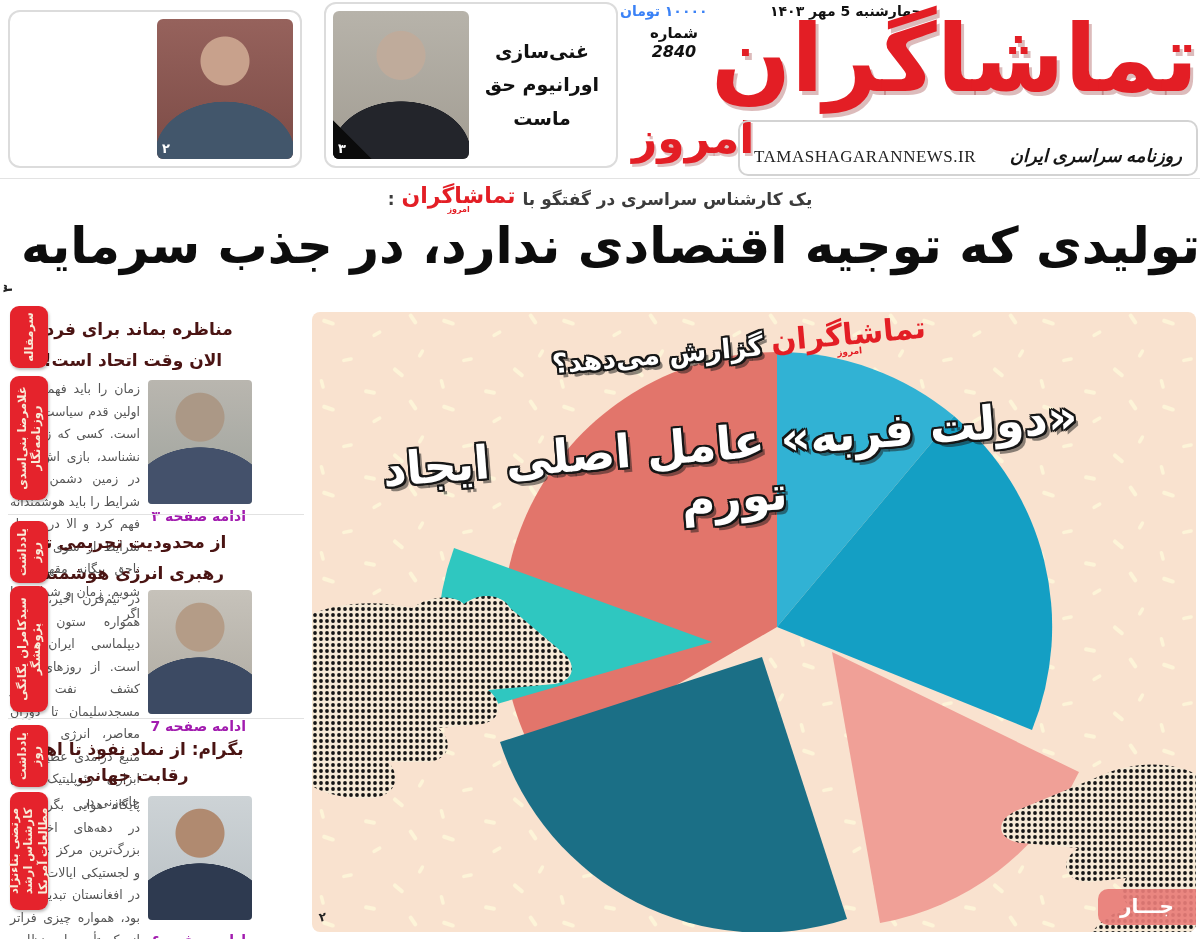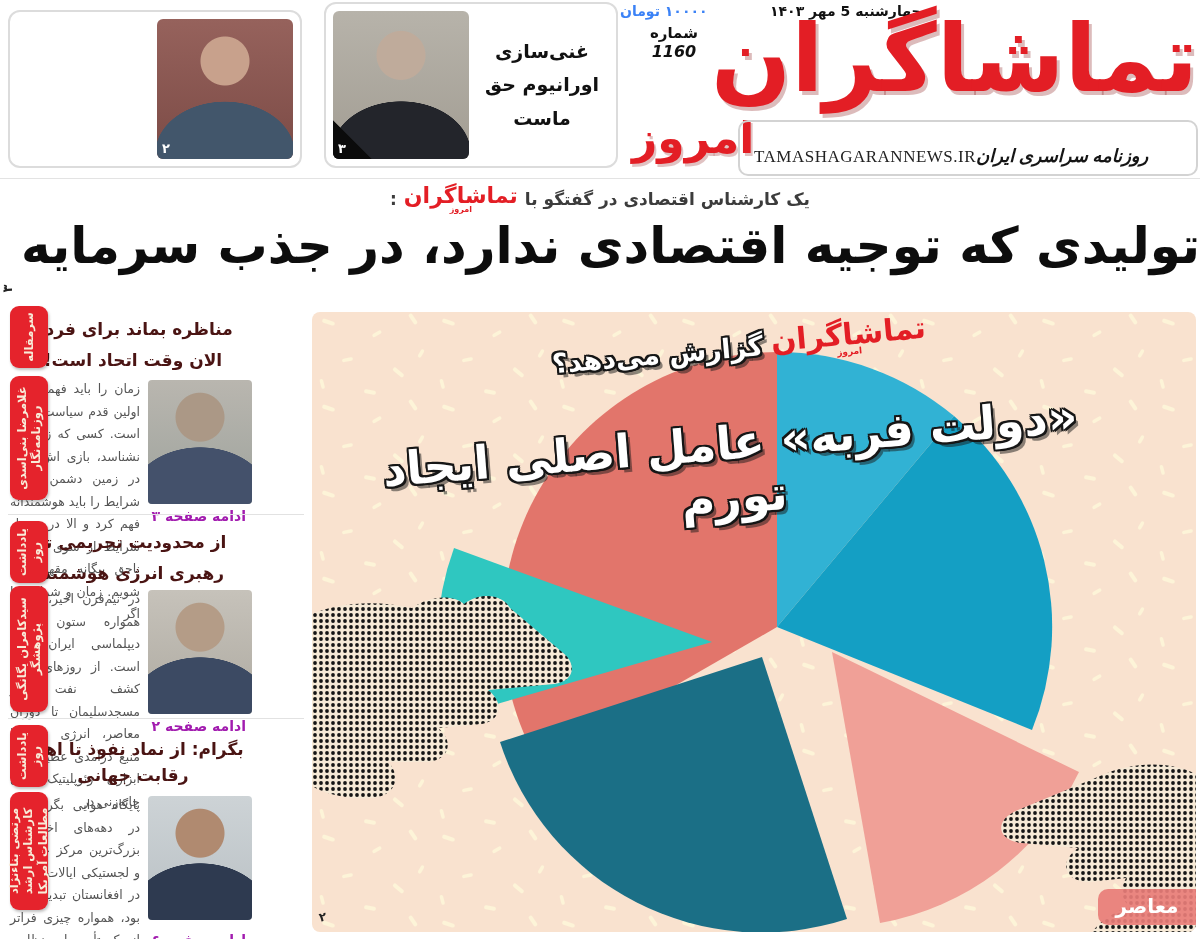--- a/index.html
+++ b/index.html
@@ -30,21 +30,21 @@
   .mh-issue { position:absolute; left:30px; top:24px; text-align:center; color:#111; }
   .mh-issue .lbl { display:block; font-size:15px; font-weight:bold; }
   .mh-issue .num { display:block; font-size:16px; font-weight:bold; font-style:italic; }
   .mh-date { position:absolute; left:150px; top:3px; font-size:14px; font-weight:bold; color:#111; direction:rtl; }
   .mh-logo { position:absolute; right:0; top:10px; width:460px; text-align:center; color:#e31e25;
              font-size:94px; line-height:1.05; font-weight:900; letter-spacing:-2px;
              text-shadow:3px 4px 0 rgba(130,10,10,.28); white-space:nowrap; }
   .mh-sub { position:absolute; left:12px; top:112px; color:#e31e25; font-size:44px; font-weight:900;
             text-shadow:2px 3px 0 rgba(130,10,10,.25); }
   .mh-box { position:absolute; right:0; top:120px; width:460px; height:56px; border:2px solid #d3d3d3; border-radius:10px;
-            display:flex; align-items:flex-end; justify-content:flex-start; padding:0 14px 7px 14px; direction:ltr; }
+            display:flex; align-items:flex-end; justify-content:space-between; padding:0 14px 7px 14px; direction:ltr;gap:25px; }
   .mh-site { font-family:"Liberation Serif","DejaVu Serif",serif; font-size:17px; letter-spacing:.5px; color:#222; }
   .mh-tagline { font-family:"Liberation Serif","DejaVu Serif",serif; font-style:italic; font-weight:bold; font-size:18px; color:#151515; }
 
   
   .lead { position:absolute; left:0; top:178px; width:1200px; height:128px; border-top:1px solid #e3e3e3; }
   .kicker { margin-top:7px; display:flex; align-items:center; justify-content:center; gap:7px; direction:rtl;
             font-size:17px; font-weight:bold; color:#3c3c3c; }
   .mini-logo { display:inline-flex; flex-direction:column; align-items:center; line-height:.9; }
   .mini-logo .a { color:#e31e25; font-weight:900; font-size:22px; letter-spacing:-1px; }
   .mini-logo .b { color:#e31e25; font-weight:bold; font-size:8px; }
@@ -122,34 +122,34 @@
       <div class="portrait" style="--bg1:#b7b3aa; --bg2:#a29d93; --skin:#bfab9b; --suit:#23252b;"></div>
       <span class="corner-tri"></span>
       <span class="corner-badge">۳</span>
     </div>
   </div>
 
   <div class="masthead">
     <div class="mh-price">۱۰۰۰۰ تومان</div>
     <div class="mh-issue">
       <span class="lbl">شماره</span>
-      <span class="num">1160</span>
+      <span class="num">2840</span>
     </div>
     <div class="mh-date">چهارشنبه 5 مهر ۱۴۰۳</div>
     <div class="mh-logo">تماشاگران</div>
     <div class="mh-sub">امروز</div>
     <div class="mh-box">
       <span class="mh-site">TAMASHAGARANNEWS.IR</span>
       <span class="mh-tagline">روزنامه سراسری ایران</span>
     </div>
   </div>
 
   <div class="lead">
     <div class="kicker">
-      <span>یک کارشناس اقتصادی در گفتگو با</span>
+      <span>یک کارشناس سراسری در گفتگو با</span>
       <span class="mini-logo">
         <span class="a">تماشاگران</span>
         <span class="b">امروز</span>
       </span>
       <span>:</span>
     </div>
     <div class="headline">تولیدی که توجیه اقتصادی ندارد، در جذب سرمایه ناتوان است</div>
     <div class="lead-marker">۳</div>
   </div>
 
@@ -192,21 +192,21 @@
       <div class="tab">
         <div class="tab-inner">
           <span>سیدکامران یگانگی</span>
           <span>پژوهشگر</span>
         </div>
       </div>
       <div class="sb-photo">
         <div class="portrait" style="--bg1:#c6c2ba; --bg2:#aeaaa1; --skin:#b49c87; --suit:#3c4a63;"></div>
       </div>
       <div class="sb-body">در نیم‌قرن اخیر، انرژی همواره ستون اصلی دیپلماسی ایران بوده است. از روزهای اولیه کشف نفت در مسجدسلیمان تا دوران معاصر، انرژی نه تنها منبع درآمدی عظیم بلکه ابزاری ژئوپلیتیک برای چانه‌زنی در</div>
-      <div class="sb-more">ادامه صفحه ۲</div>
+      <div class="sb-more">ادامه صفحه 7</div>
     </div>
 
     <div class="sb-item i5 sb-sep">
       <div class="tab">
         <div class="tab-inner">
           <span>یادداشت</span>
           <span>روز</span>
         </div>
       </div>
       <div class="sb-title">بگرام: از نماد نفوذ تا اهرم رقابت جهانی</div>
@@ -271,17 +271,17 @@
     <div class="report">
       <span class="mini-logo">
         <span class="a">تماشاگران</span>
         <span class="b">امروز</span>
       </span>
       <span class="outlined report-label">گزارش می‌دهد؟</span>
     </div>
 
     <div class="feat-title outlined">«دولت فربه» عامل اصلی ایجاد تورم</div>
 
-    <div class="watermark">معاصر</div>
+    <div class="watermark">جـــار</div>
     <div class="feat-marker">۲</div>
   </div>
 
 </div>
 
 </body></html>

